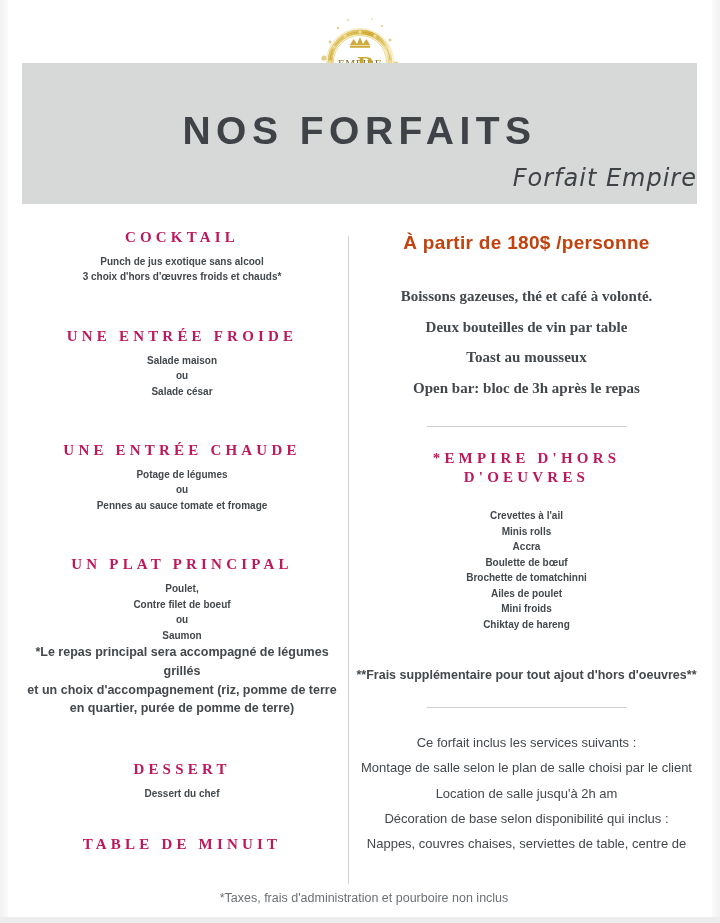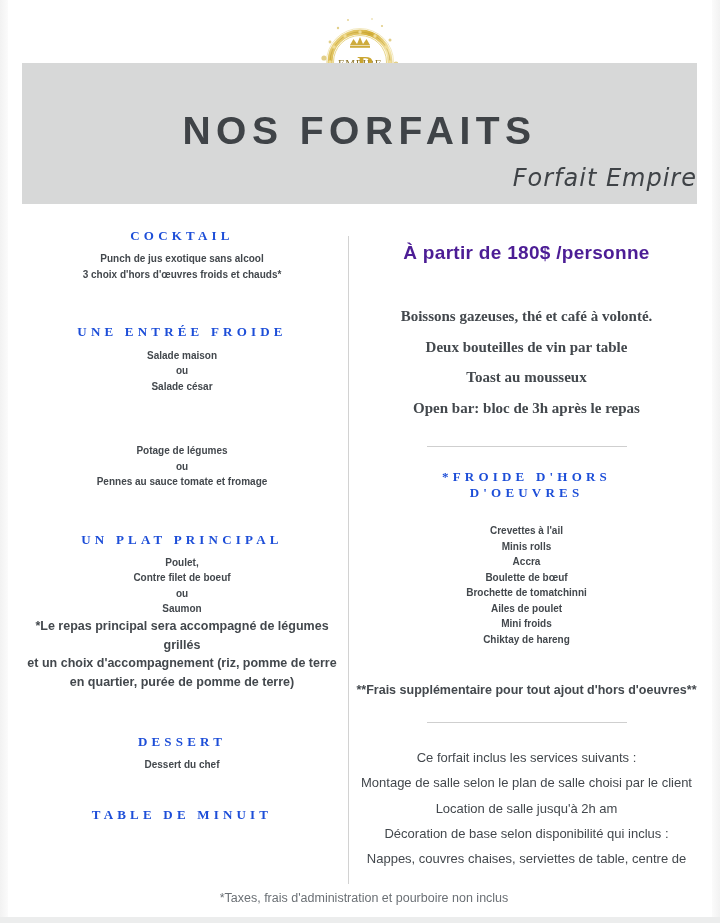--- a/index.html
+++ b/index.html
@@ -101,23 +101,23 @@
   }
   .col-left  { left: 0;     width: 320px; }
   .col-right { left: 334px; width: 341px; }
 
   .section { margin-bottom: 0; }
 
   h2.heading {
     margin: 0;
     font-family: "Liberation Serif", "DejaVu Serif", serif;
     font-weight: 700;
-    font-size: 13px;
+    font-size: 15px;
     letter-spacing: 4.2px;
-    color: #1d4ed8;
+    color: #be185d;
     line-height: 1.25;
     white-space: pre-line;
   }
   .item {
     font-size: 10px;
     font-weight: 700;
     color: #43484d;
     line-height: 1.55;
   }
   .note {
@@ -127,24 +127,24 @@
     line-height: 1.5;
   }
 
   .gap-xl { height: 42px; }
   .gap-lg { height: 34px; }
   .gap-md { height: 22px; }
   .gap-xs { height: 7px; }
 
   
   .price {
-    margin: 14px;
+    margin: 4px;
     font-size: 19px;
     font-weight: 700;
-    color: #4c1d95;
+    color: #c2410c;
     letter-spacing: .3px;
     line-height: 1.2;
   }
   .spaced-line {
     font-size: 15px;
     font-weight: 700;
     color: #43484d;
     line-height: 2.05;
     font-family: Liberation Serif, serif;
   }
@@ -271,20 +271,21 @@
         <h2 class="heading">UNE ENTRÉE FROIDE</h2>
         <div class="gap-xs"></div>
         <div class="item">Salade maison</div>
         <div class="item">ou</div>
         <div class="item">Salade césar</div>
       </div>
 
       <div class="gap-xl"></div>
 
       <div class="section">
+        <h2 class="heading">UNE ENTRÉE CHAUDE</h2>
         <div class="gap-xs"></div>
         <div class="item">Potage de légumes</div>
         <div class="item">ou</div>
         <div class="item">Pennes au sauce tomate et fromage</div>
       </div>
 
       <div class="gap-xl"></div>
 
       <div class="section">
         <h2 class="heading">UN PLAT PRINCIPAL</h2>
@@ -323,21 +324,21 @@
 
       <div class="spaced-line">Boissons gazeuses, thé et café à volonté.</div>
       <div class="spaced-line">Deux bouteilles de vin par table</div>
       <div class="spaced-line">Toast au mousseux</div>
       <div class="spaced-line">Open bar: bloc de 3h après le repas</div>
 
       <div class="gap-md"></div>
       <hr class="hrule">
       <div class="gap-md"></div>
 
-      <h2 class="heading">*FROIDE D'HORS
+      <h2 class="heading">*EMPIRE D'HORS
 D'OEUVRES</h2>
 
       <div class="gap-md"></div>
 
       <div class="item">Crevettes à l'ail</div>
       <div class="item">Minis rolls</div>
       <div class="item">Accra</div>
       <div class="item">Boulette de bœuf</div>
       <div class="item">Brochette de tomatchinni</div>
       <div class="item">Ailes de poulet</div>

